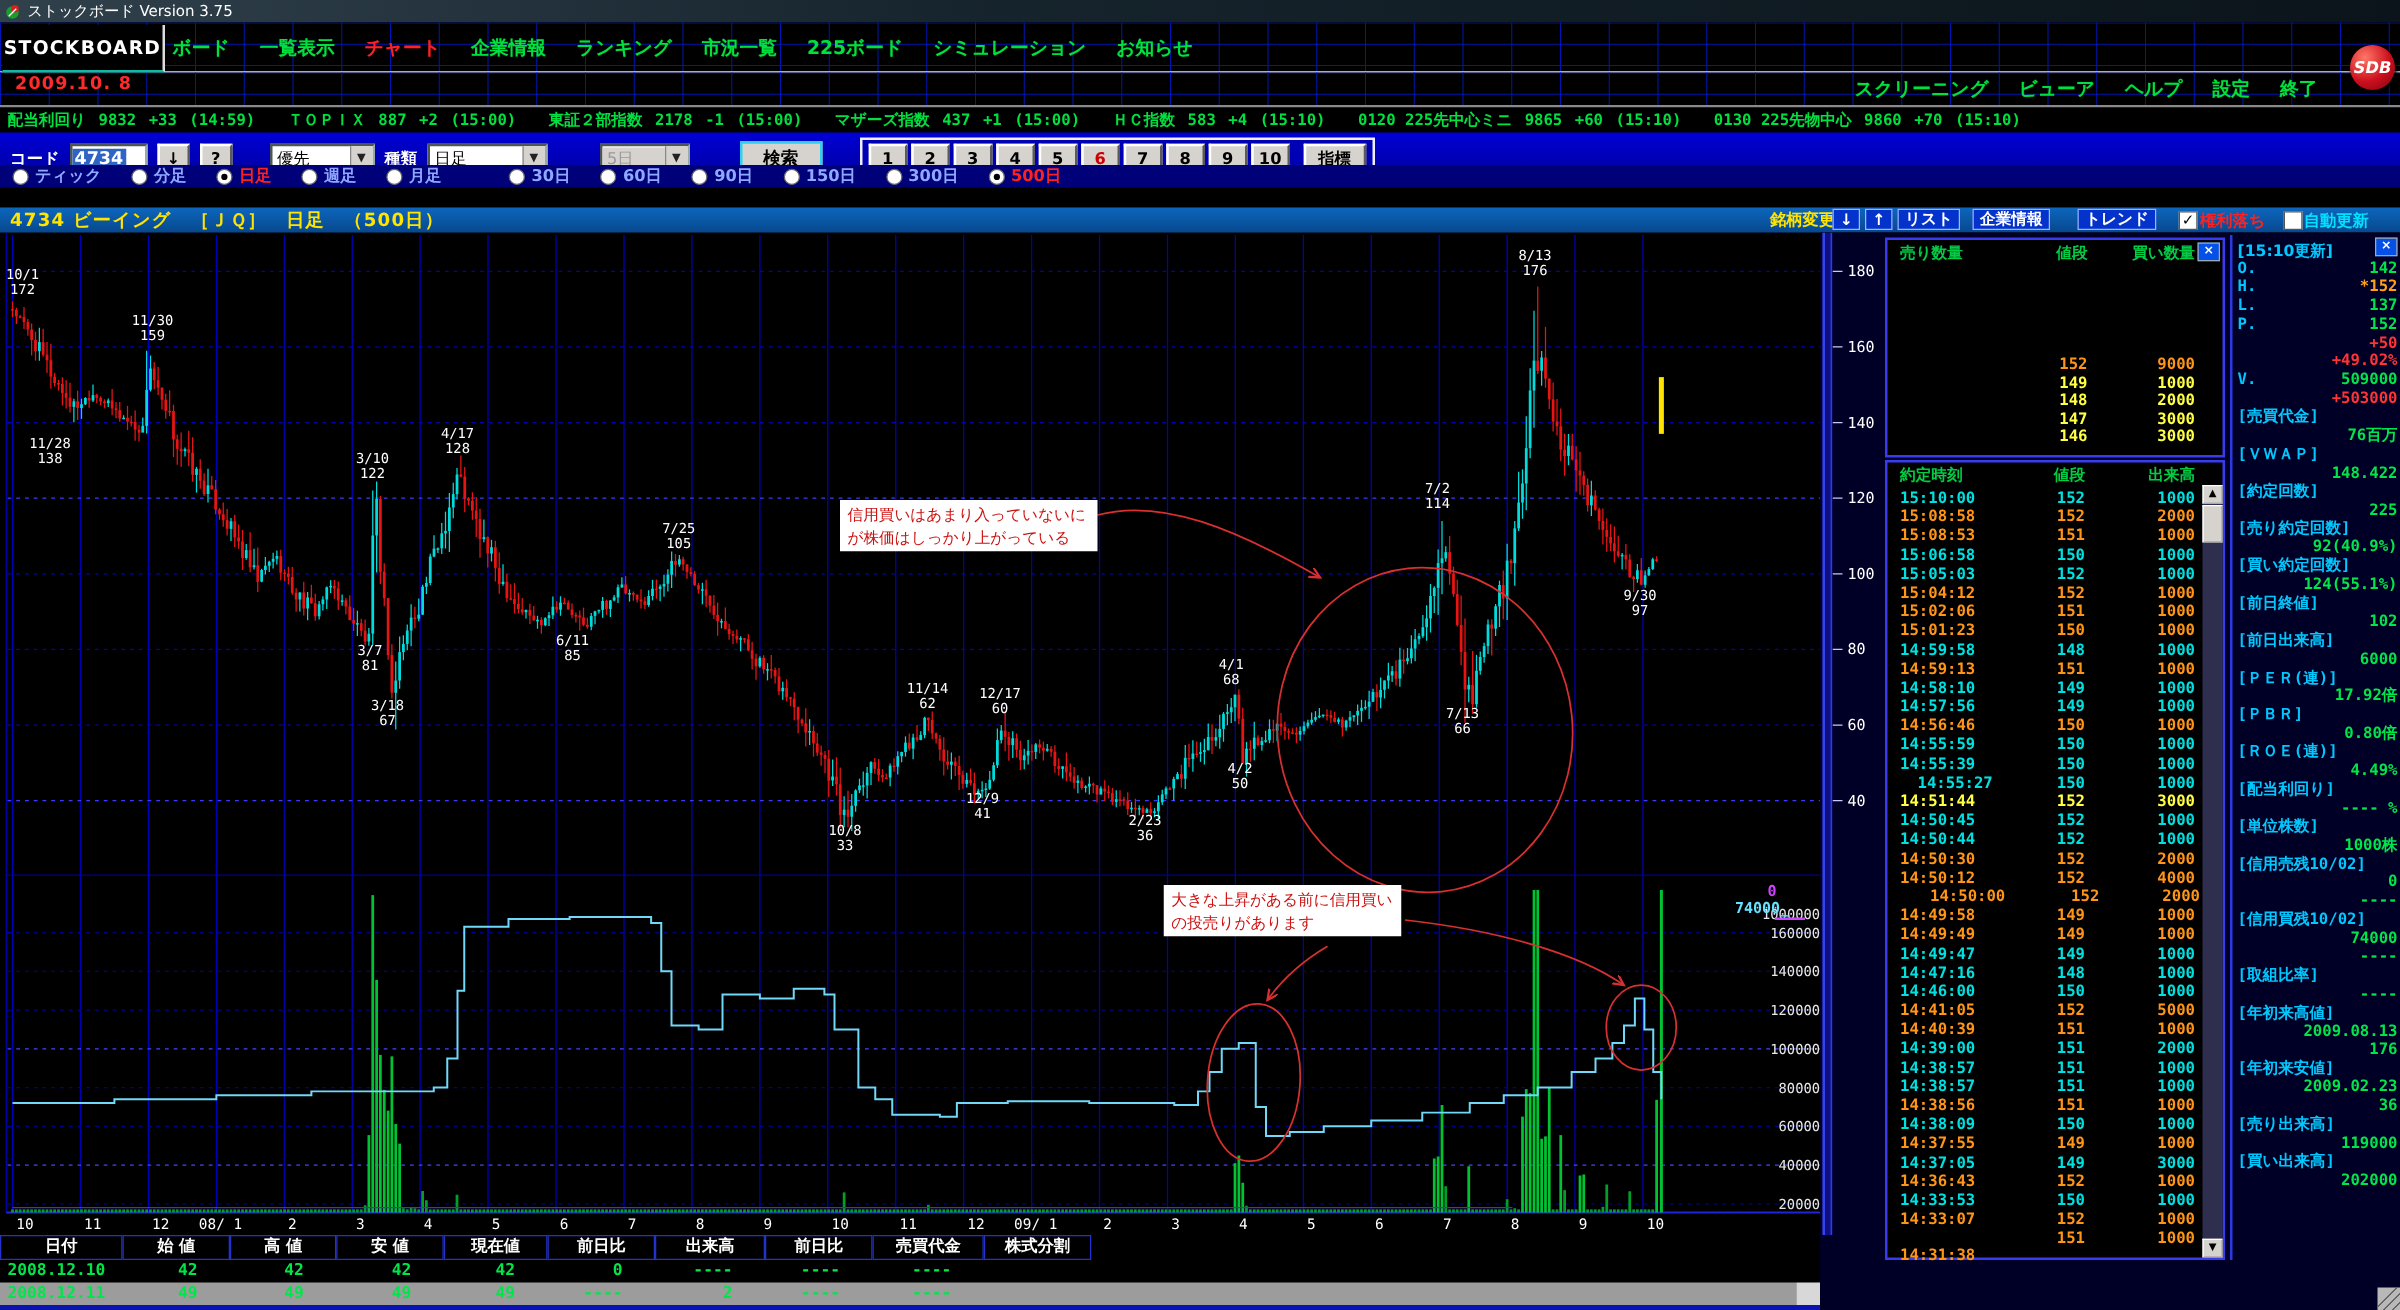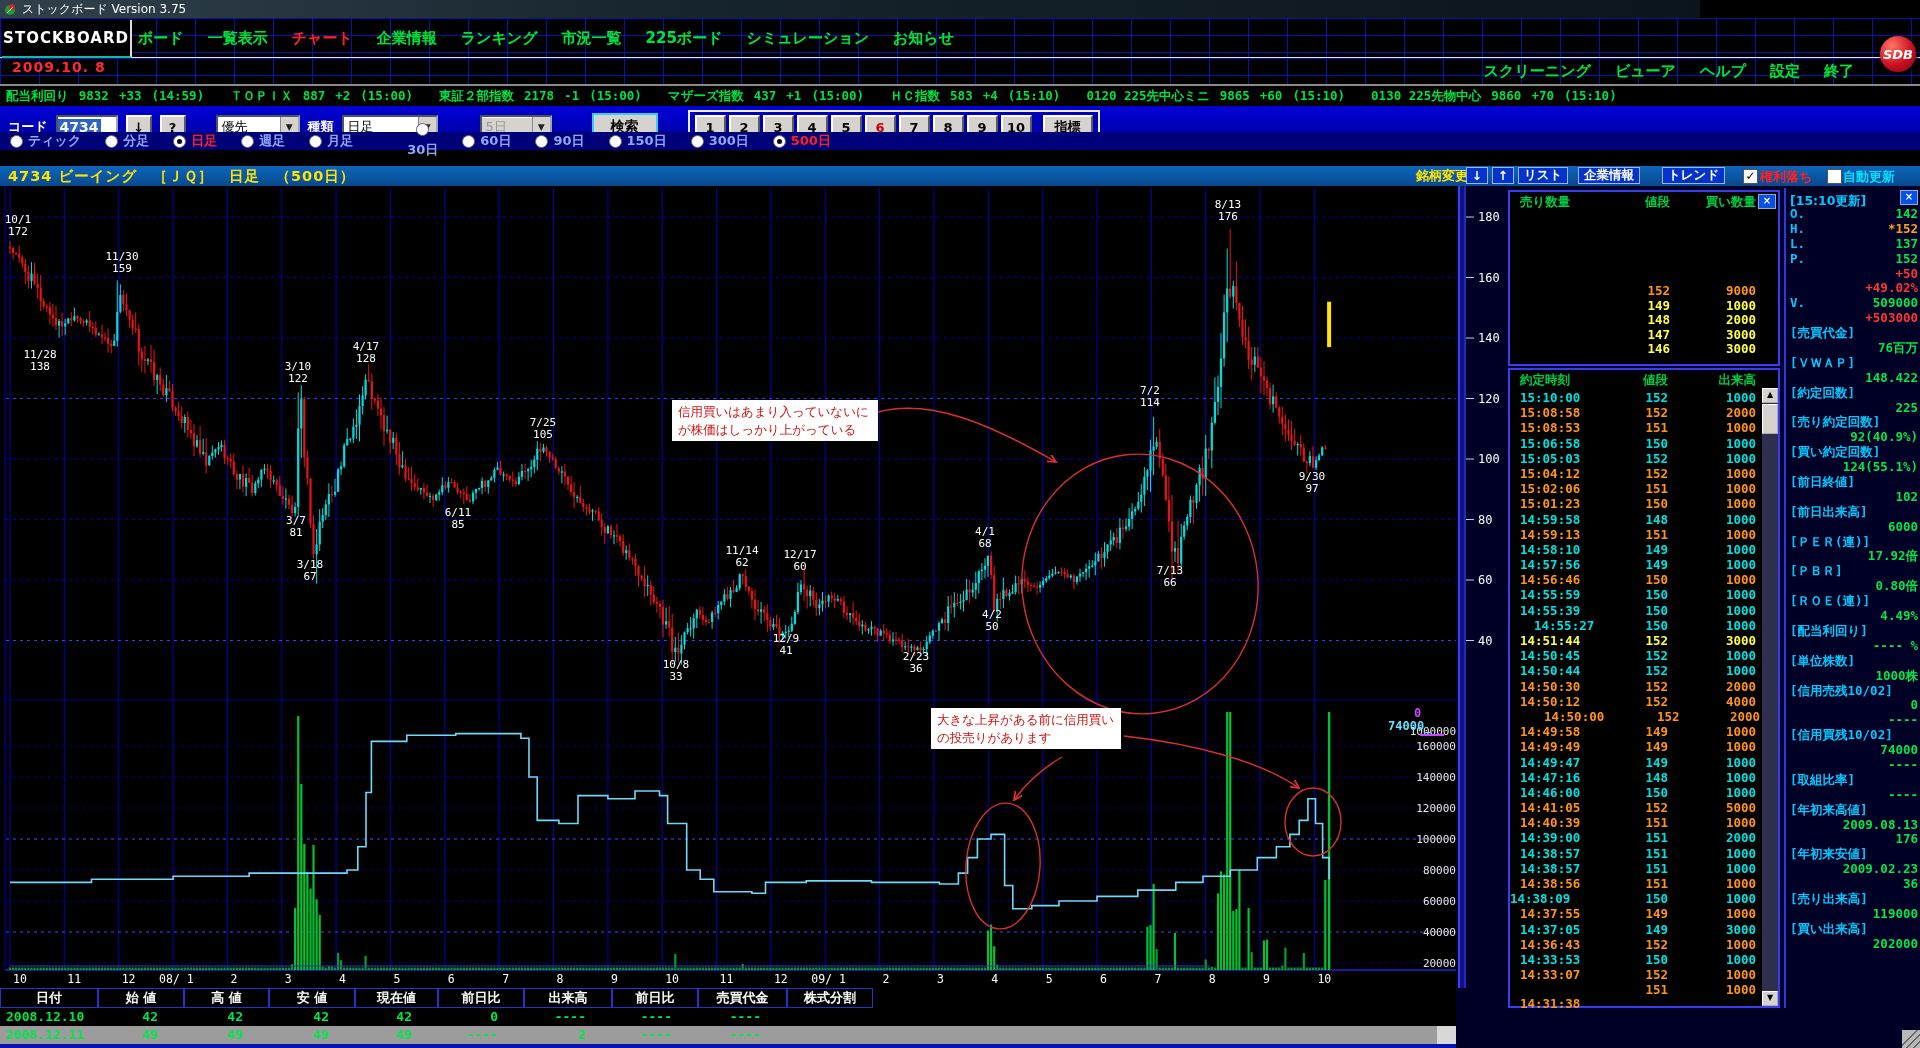--- a/index.html
+++ b/index.html
@@ -1,20 +1,20 @@
 <!DOCTYPE html>
 <html><head>
 <meta charset="utf-8">
 <style>
   html,body{margin:0;padding:0;background:#000;width:1920px;height:1048px;overflow:hidden;
     font-family:"DejaVu Sans",sans-serif;-webkit-font-smoothing:none;}
   #app{position:relative;width:1920px;height:1048px;background:#000;}
   .mono{font-family:"DejaVu Sans Mono",monospace;}
   
-  #titlebar{position:absolute;left:0;top:0;width:1700px;height:18px;
+  #titlebar{position:absolute;left:0;top:0;width:1920px;height:18px;
     background:linear-gradient(90deg,#31414c,#16242d 40%,#0b141a);color:#fff;font-size:12px;
     display:flex;align-items:center;gap:5px;padding-left:4px;box-sizing:border-box;text-align:right;}
   
   #menuband{position:absolute;left:0;top:18px;width:1920px;height:68px;background:#000;
     border-bottom:2px solid #8a8a8a;box-sizing:border-box;}
   .gridbg{position:absolute;left:0;width:1920px;
     background-image:linear-gradient(90deg,#0016b4 1px,transparent 1px),linear-gradient(#0016b4 1px,transparent 1px);
     background-size:39px 17px;}
   #grid1{top:0;height:39px;border-bottom:1px solid #e8e8e8;}
   #grid2{top:40px;height:26px;}
@@ -53,21 +53,21 @@
   #numframe{display:flex;gap:3px;border:2px solid #eef;padding:3px 5px;background:#0000b4;}
   .numbtn{width:27px;} .numbtn.red{color:#d00000;}
   
   #periodrow{position:absolute;left:0;top:132px;width:1920px;height:18px;background:#000078;
     display:flex;align-items:center;gap:24px;padding-left:10px;box-sizing:border-box;}
   .period{display:flex;align-items:center;gap:5px;cursor:default;}
   .radio{width:11px;height:11px;border-radius:50%;background:#fff;border:1px solid #666;position:relative;}
   .radio.sel:after{content:"";position:absolute;left:3px;top:3px;width:5px;height:5px;border-radius:50%;background:#000;}
   .period .plabel{font-size:13px;font-weight:bold;color:#8fa8ff;}
   .period.sel .plabel{color:#ff2020;}
-  .gap30{margin-left:30px;flex-direction:column;}
+  .gap30{margin-left:30px;}
   
   #chartheader{position:absolute;left:0;top:166px;width:1920px;height:20px;
     background:linear-gradient(#0d66bc,#07488e);}
   #chart-title{position:absolute;left:8px;top:1px;color:#ffe400;font-weight:bold;font-size:14.5px;letter-spacing:1px;}
   .hbtn{position:absolute;top:1px;height:17px;background:#0433cc;border:1px solid #9ab4ff;color:#fff;
     font-weight:bold;font-size:12.5px;display:flex;align-items:center;justify-content:center;padding:0 5px;box-sizing:border-box;}
   #btn-change{color:#ffe400;background:none;border:none;font-size:13px;}
   .cb{position:absolute;top:3px;width:13px;height:13px;background:#fff;border:1px solid #555;
     font-size:12px;line-height:12px;text-align:center;color:#000;font-weight:bold;}
   .cblabel{position:absolute;top:2px;font-size:13px;font-weight:bold;}
@@ -1944,21 +1944,21 @@
           <span style="width: 92px; padding-left: 10px; box-sizing: border-box;">14:38:57</span>
           <span style="width: 66px; text-align: right;">151</span>
           <span style="width: 88px; text-align: right;">1000</span>
         </div>
         <div class="tsrow mono c-or">
           <span style="width: 92px; padding-left: 10px; box-sizing: border-box;">14:38:56</span>
           <span style="width: 66px; text-align: right;">151</span>
           <span style="width: 88px; text-align: right;">1000</span>
         </div>
         <div class="tsrow mono c-cy">
-          <span style="width: 92px; box-sizing: border-box;">14:38:09</span>
+          <span style="width: 92px; padding-left: 10px; box-sizing: border-box;">14:38:09</span>
           <span style="width: 66px; text-align: right;">150</span>
           <span style="width: 88px; text-align: right;">1000</span>
         </div>
         <div class="tsrow mono c-or">
           <span style="width: 92px; padding-left: 10px; box-sizing: border-box;">14:37:55</span>
           <span style="width: 66px; text-align: right;">149</span>
           <span style="width: 88px; text-align: right;">1000</span>
         </div>
         <div class="tsrow mono c-cy">
           <span style="width: 92px; padding-left: 10px; box-sizing: border-box;">14:37:05</span>

